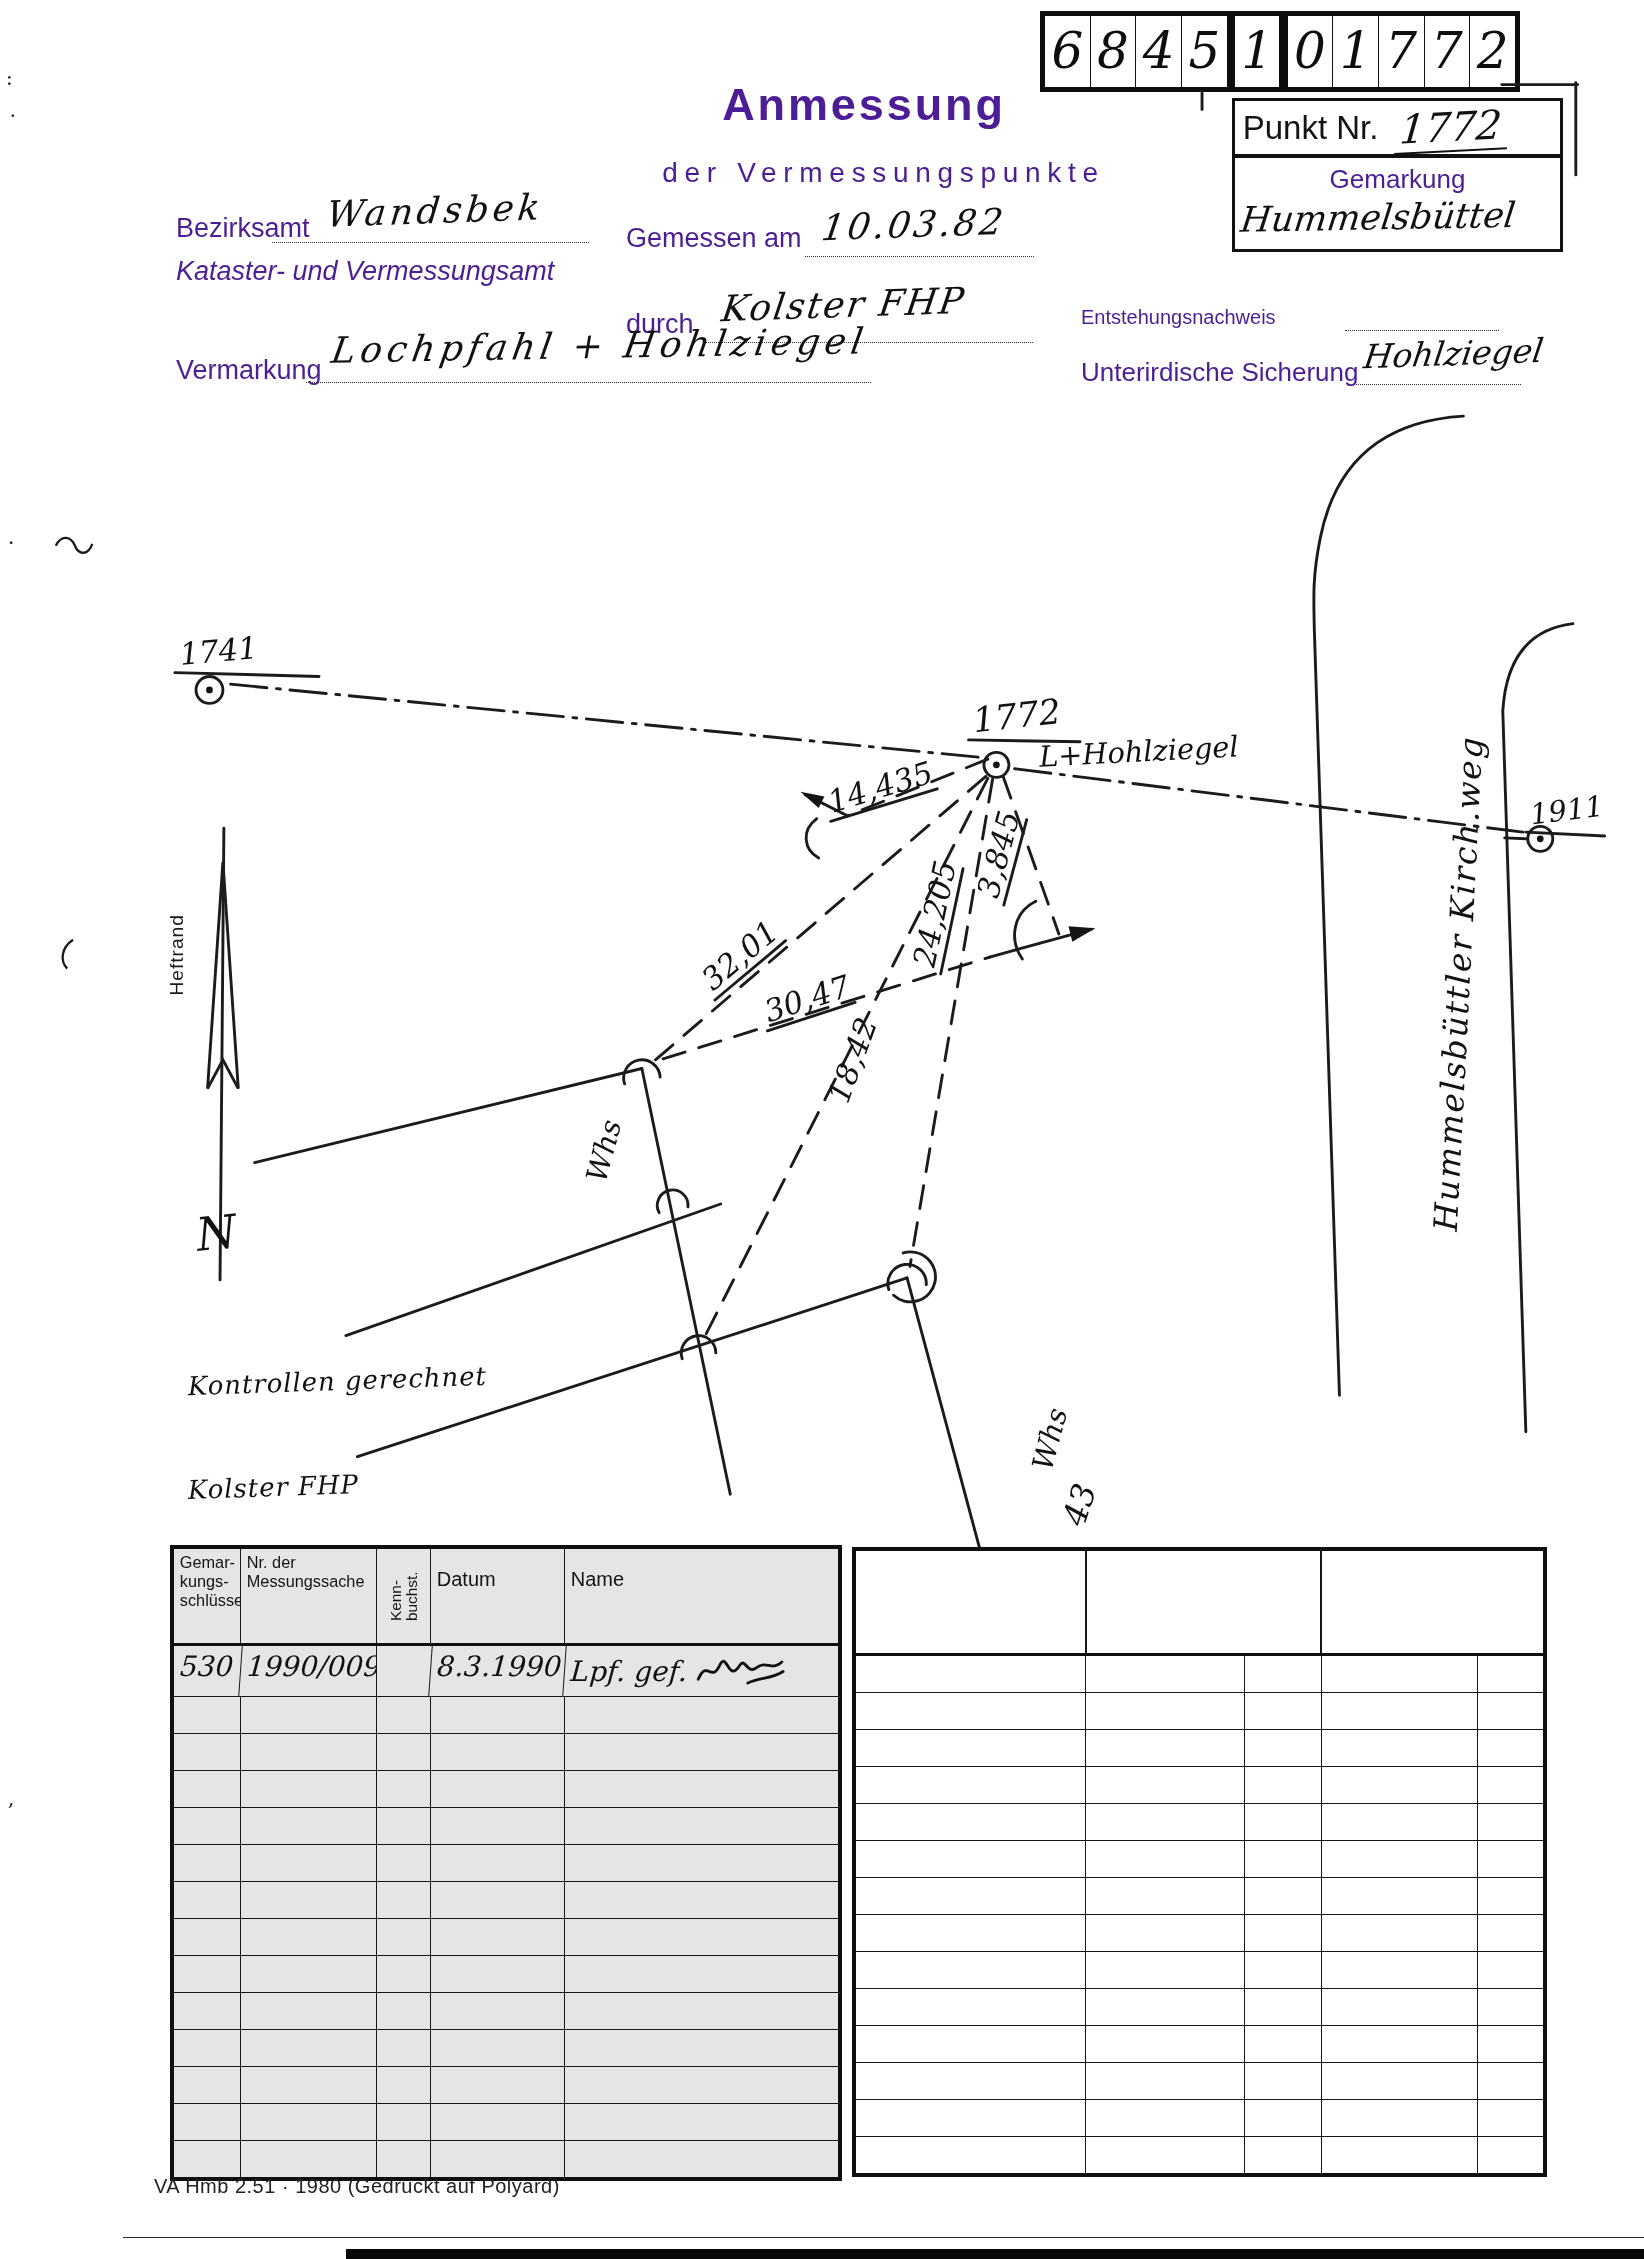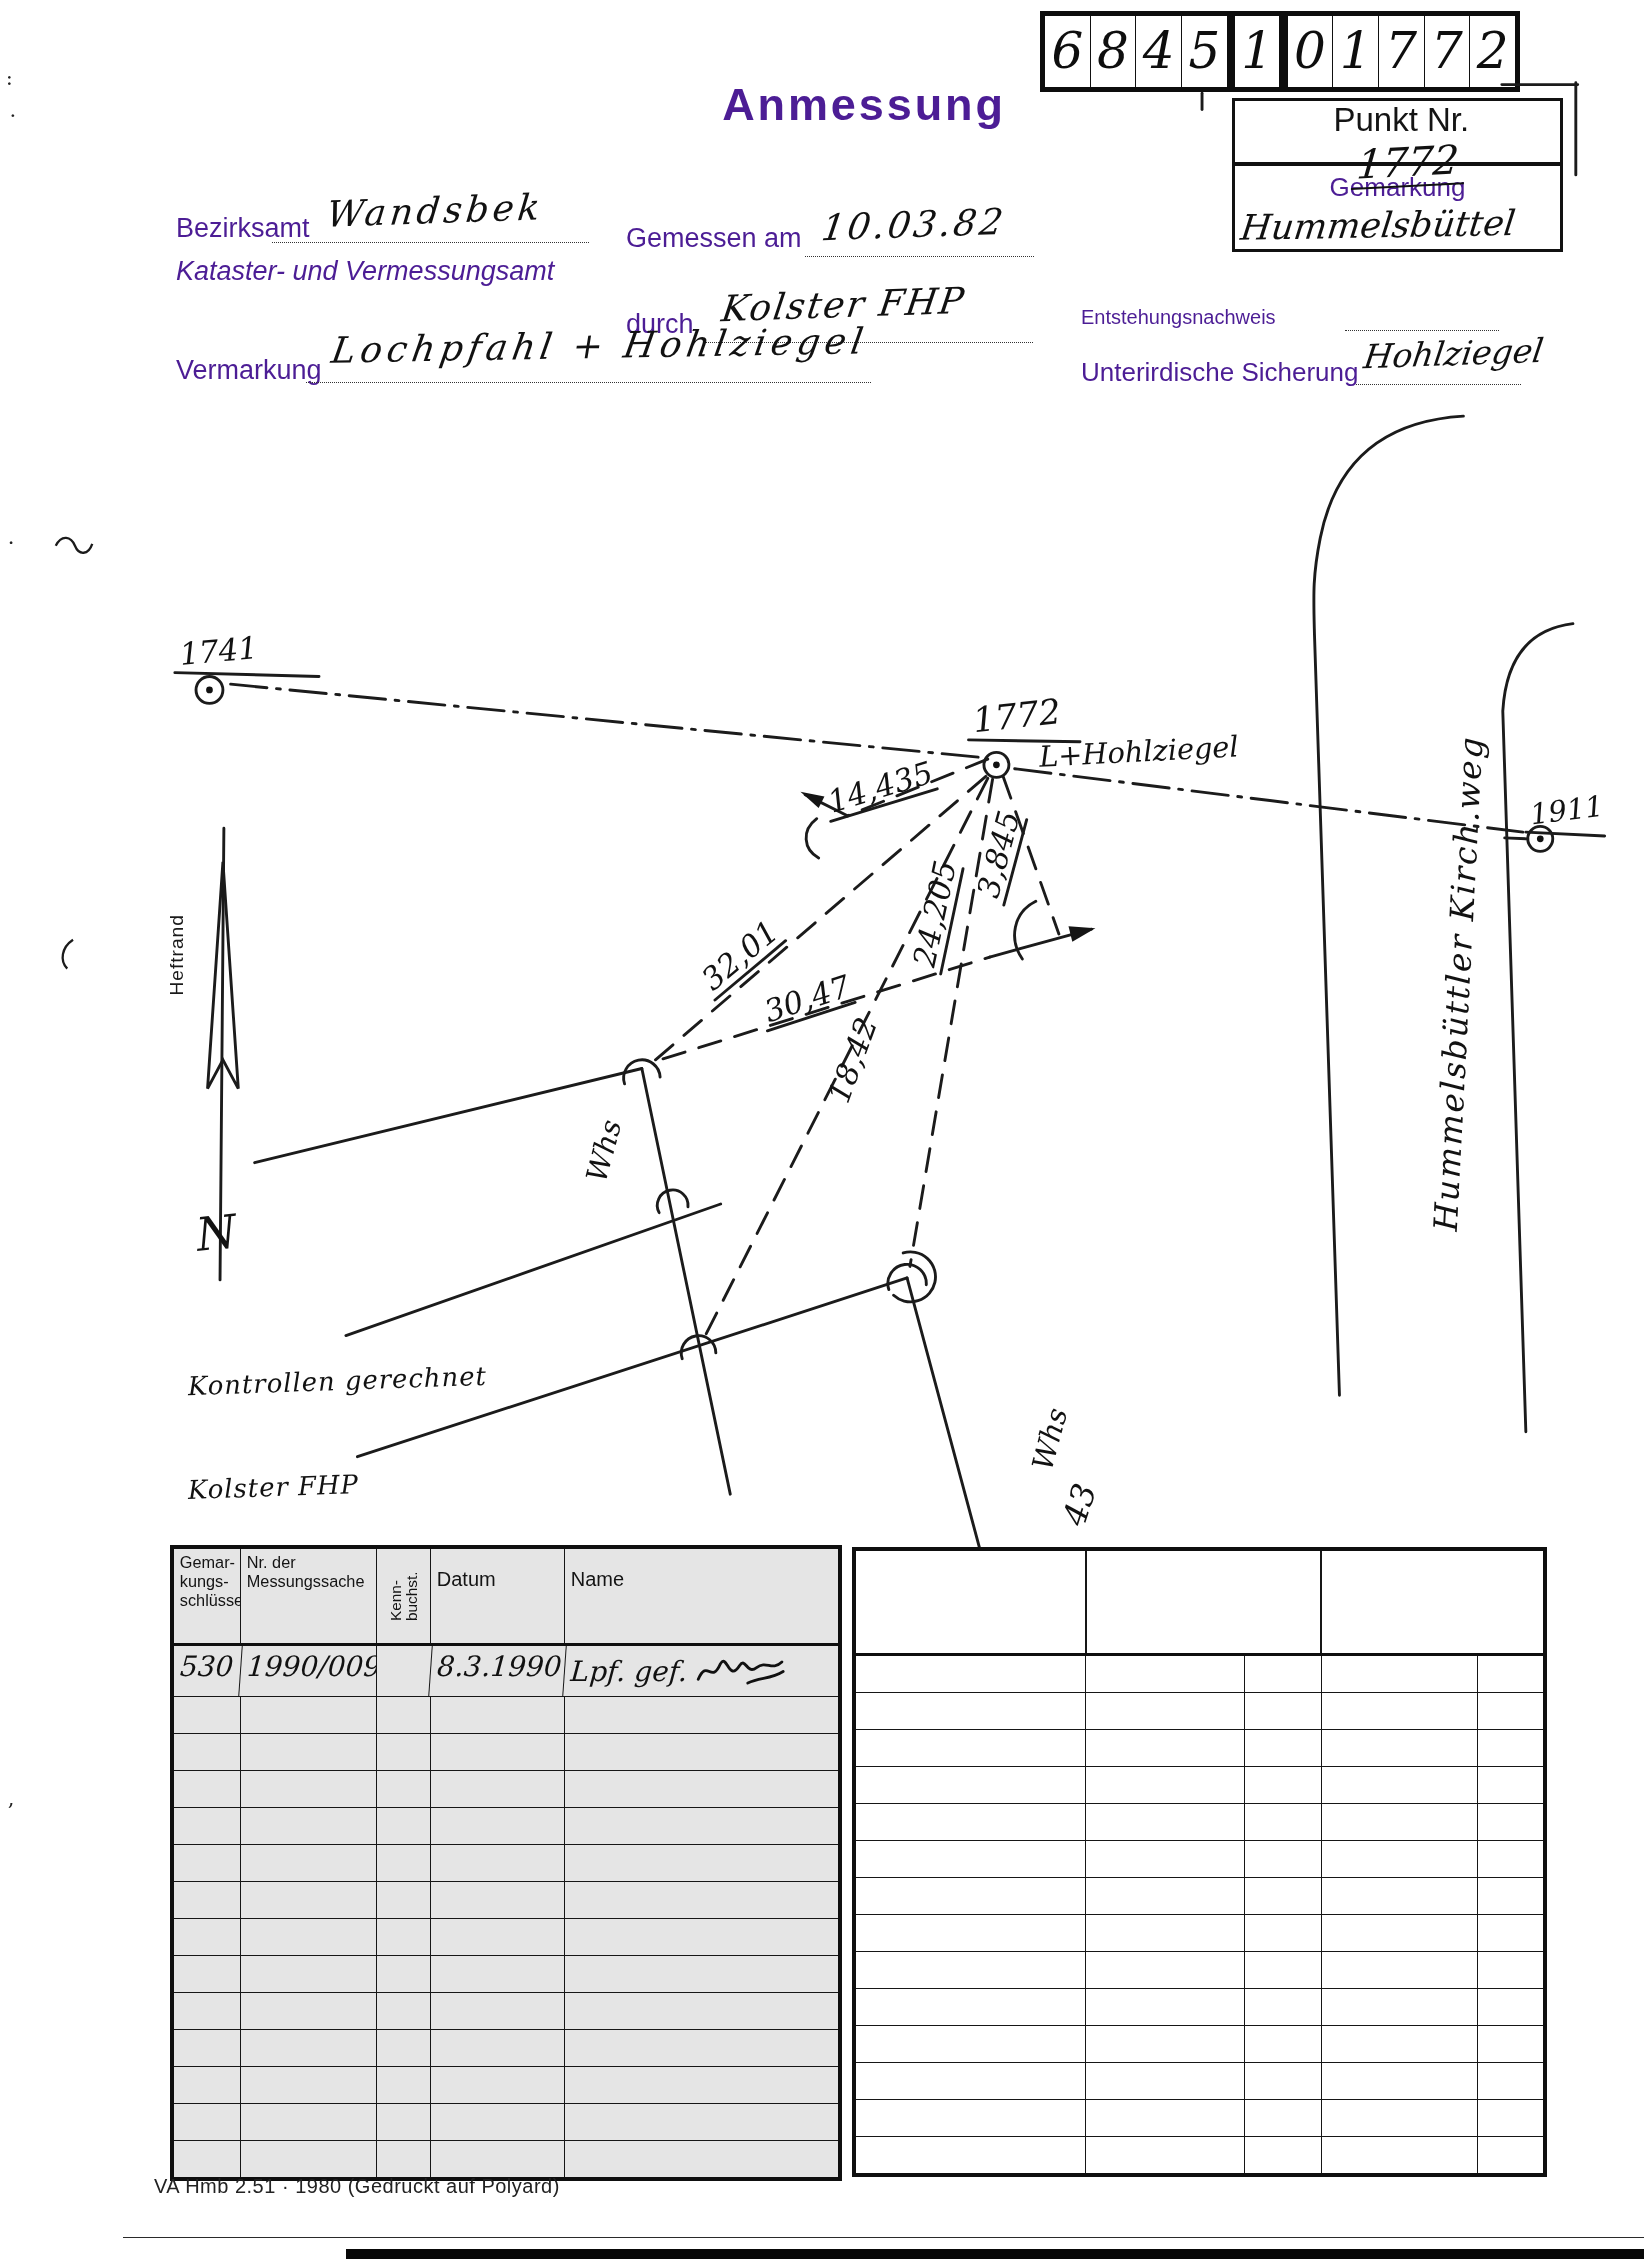--- a/index.html
+++ b/index.html
@@ -11,21 +11,21 @@
   .dotline{border-bottom:1.9px dotted #333;height:0;}
   
   #codebox{left:1040px;top:10.6px;width:480px;height:81px;border:5.8px solid #0d0d0d;display:flex;box-sizing:border-box;background:#fff;}
   .digit-cell{flex:1;border-left:1.9px solid #111;display:flex;align-items:center;justify-content:center;
               font-family:"DejaVu Serif",serif;font-style:italic;font-size:50px;color:#0e0e0e;}
   .digit-cell:first-child{border-left:none;}
   .digit-cell.grp-l{border-left:5.8px solid #0d0d0d;}
   .digit-cell.grp-r{border-right:5.8px solid #0d0d0d;margin-right:-1.9px;}
   
   #punktbox{left:1232px;top:98px;width:331px;height:154px;border:3.8px solid #111;box-sizing:border-box;}
-  #punkt-row1{height:65px;border-bottom:4.8px solid #111;display:flex;align-items:center;padding-left:7.7px;box-sizing:border-box;flex-direction:column;}
+  #punkt-row1{height:57px;border-bottom:4.8px solid #111;display:flex;align-items:center;padding-left:7.7px;box-sizing:border-box;}
   #punkt-label{font-size:33px;color:#141414;}
   #punkt-value{font-size:40px;margin-left:17.3px;border-bottom:2.9px solid #111;padding:0 7.7px 0 3.8px;transform:rotate(-3deg) skewX(-8deg);}
   #gemarkung-label{display:block;text-align:center;font-size:26px;margin-top:6px;}
   #gemarkung-value{display:block;text-align:left;font-size:35px;margin:1.9px 0 0 5.8px;transform:rotate(-1deg) skewX(-8deg);white-space:nowrap;}
   
   #title{left:672px;top:79px;width:384px;text-align:center;font-size:45px;font-weight:bold;letter-spacing:2.9px;}
   #subtitle{left:605px;top:157px;width:557px;text-align:center;font-size:28px;letter-spacing:6.7px;white-space:nowrap;}
   .flabel{font-size:27px;white-space:nowrap;}
   .fval{font-size:36px;white-space:nowrap;}
   
@@ -75,20 +75,21 @@
     <div class="digit-cell grp-r">5</div>
     <div class="digit-cell grp-l grp-r">1</div>
     <div class="digit-cell grp-l">0</div>
     <div class="digit-cell">1</div>
     <div class="digit-cell">7</div>
     <div class="digit-cell">7</div>
     <div class="digit-cell">2</div>
   </div>
 
   <div id="title" class="abs printed">Anmessung</div>
+  <div id="subtitle" class="abs printed">der Vermessungspunkte</div>
 
   <div id="punktbox" class="abs">
     <div id="punkt-row1">
       <span id="punkt-label" class="printed">Punkt Nr.</span>
       <span id="punkt-value" class="hw">1772</span>
     </div>
     <span id="gemarkung-label" class="printed">Gemarkung</span>
     <span id="gemarkung-value" class="hw">Hummelsbüttel</span>
   </div>
 

